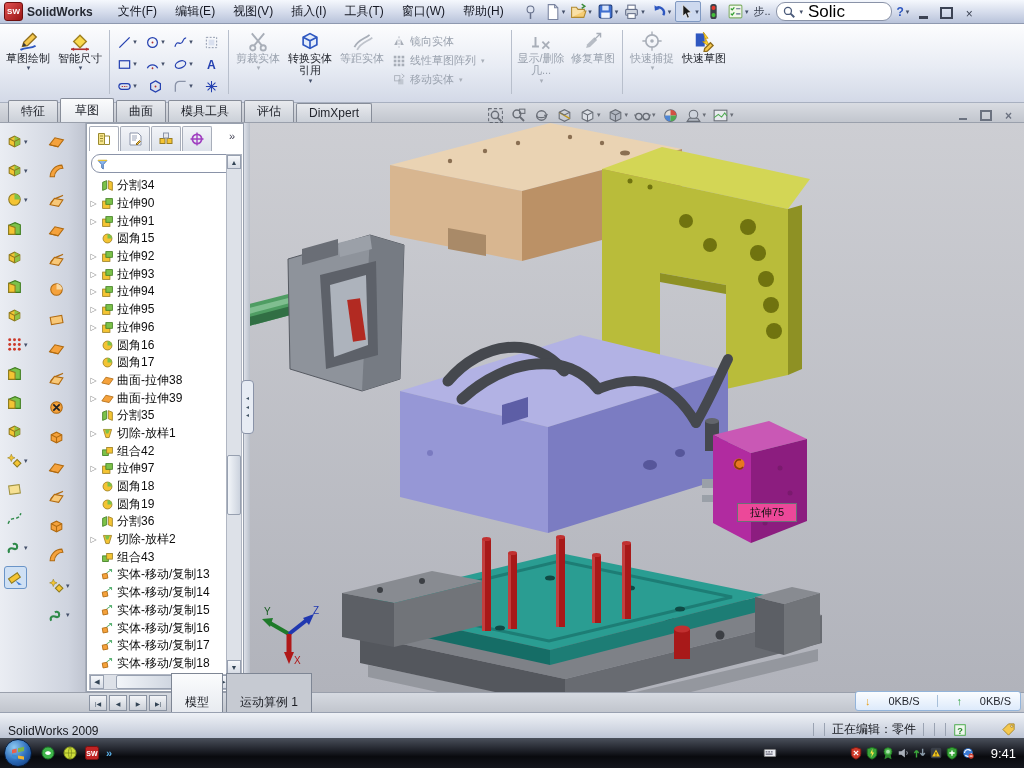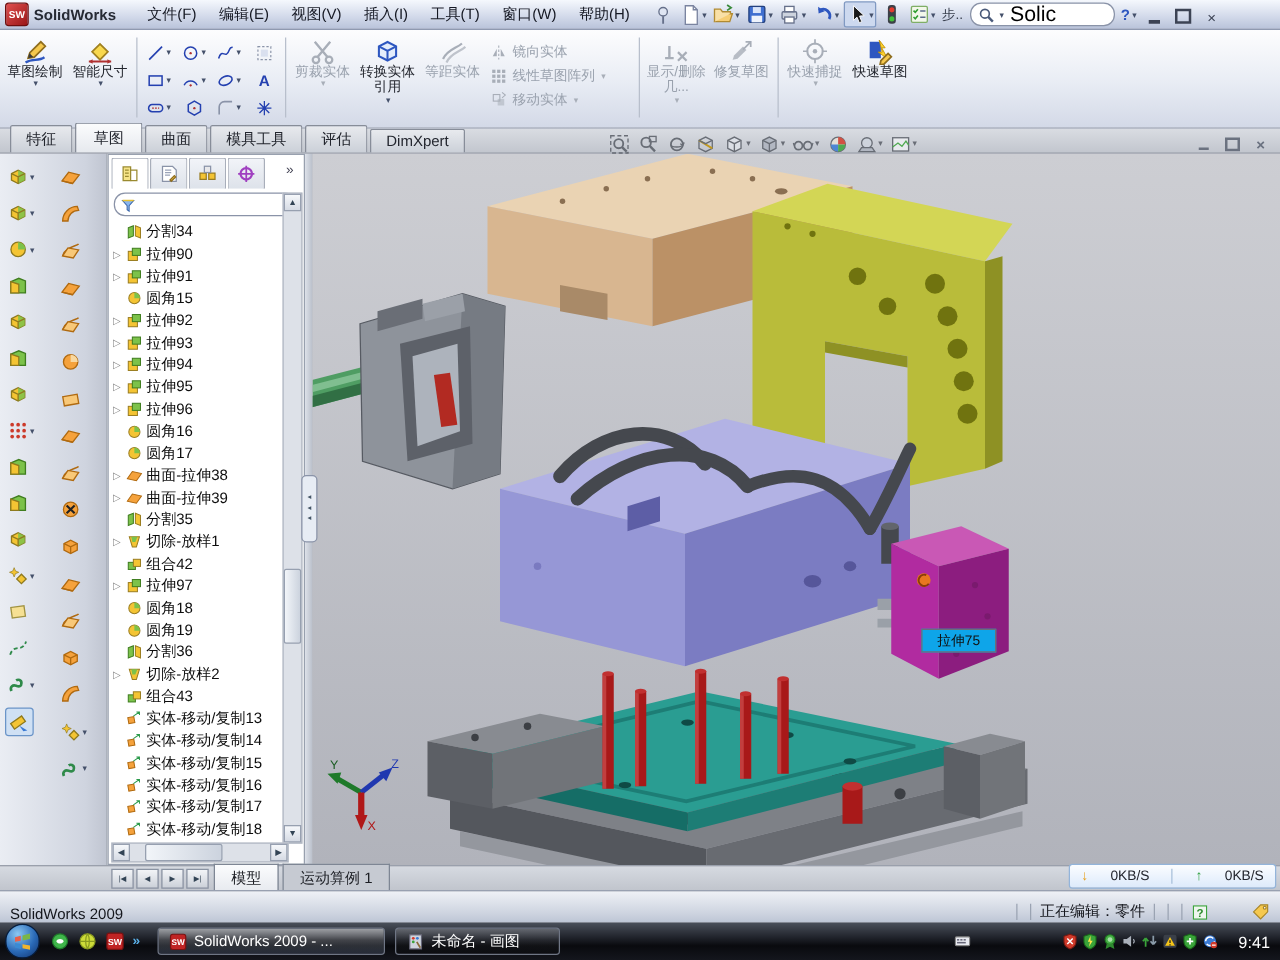--- a/index.html
+++ b/index.html
@@ -79,30 +79,30 @@
     align-items:center;justify-content:center;font-size:6px;color:#456;line-height:1.4;}
   
   #viewport{position:absolute;left:250px;top:123px;width:774px;height:569px;
     background:linear-gradient(#cdced3,#b1b3bb);overflow:hidden;}
   #headsup{position:absolute;left:487px;top:105px;height:20px;display:flex;align-items:center;gap:6px;z-index:7;opacity:.85;}
   .huitem{display:flex;align-items:center;}
   #childbtns{position:absolute;right:8px;top:109px;display:flex;gap:8px;z-index:7;align-items:center;}
   .cwb{width:15px;height:13px;display:flex;align-items:center;justify-content:center;color:#6b7280;font-size:12px;font-weight:bold;}
   .cwb .wb-min{border-bottom:2px solid #6b7280;width:8px;height:6px;}
   .cwb .wb-res{width:8px;height:7px;border:2px solid #6b7280;}
-  #vtooltip{position:absolute;left:737px;top:503px;min-width:52px;height:17px;background:#0ea5e9;
+  #vtooltip{position:absolute;left:737px;top:503px;min-width:52px;height:17px;background:#ec4899;
     border:1px solid #6a6f78;font-size:11px;display:flex;align-items:center;justify-content:center;
     color:#111;z-index:6;padding:0 3px;}
   #triad{position:absolute;left:258px;top:606px;z-index:5;}
   
   #bottomstrip{position:absolute;left:0;top:692px;width:1024px;height:20px;
     background:linear-gradient(#d6dae1,#c1c5cd);border-top:1px solid #9aa0ac;display:flex;align-items:stretch;box-sizing:border-box;padding-left:88px;}
   .navb{width:16px;height:14px;margin:2px 1px;background:linear-gradient(#f2f4f7,#ccd1d9);
     border:1px solid #8a93a2;font-size:6px;display:flex;align-items:center;justify-content:center;color:#345;}
-  .dtab{align-self:flex-end;padding:2px 13px 1px;border:1px solid #7e8694;border-bottom:none;
+  .dtab{align-self:flex-end;padding:20px 13px 1px;border:1px solid #7e8694;border-bottom:none;
     margin-left:3px;font-size:12px;background:#c6cad2;color:#1c1e24;}
   .dtab.active{background:linear-gradient(#fbfcfd,#e8ebf0);}
   #netwidget{position:absolute;left:855px;top:691px;width:166px;height:20px;z-index:8;
     background:linear-gradient(#fbfdff,#ddeafb);border:1px solid #93b4da;border-radius:3px;
     display:flex;align-items:center;justify-content:space-around;font-size:11px;color:#23262e;box-sizing:border-box;}
   #netwidget .arrow-dn{color:#e8a01a;font-weight:bold;}
   #netwidget .arrow-up{color:#2fa040;font-weight:bold;}
   #netwidget .ndiv{width:1px;height:12px;background:#a8c0da;}
   
   #statusbar{position:absolute;left:0;top:712px;width:1024px;height:26px;box-sizing:border-box;
@@ -1246,39 +1246,20 @@
         <span><svg class="ic" width="16" height="16" viewBox="0 0 16 16">
             <circle cx="8" cy="8" r="6" fill="#cddc39" stroke="#8a9a20"></circle>
             <path d="M2 8h12M8 2c2 3 2 9 0 12M8 2c-2 3-2 9 0 12" fill="none" stroke="#8a9a20"></path>
           </svg></span>
         <span><svg class="ic" width="16" height="16" viewBox="0 0 16 16">
             <rect x="1.5" y="1.5" width="13" height="13" rx="2" fill="#c02424" stroke="#7a1212"></rect>
             <text x="8" y="11" font-size="7" font-weight="bold" text-anchor="middle" fill="#fff">SW</text>
           </svg></span>
         <span style="color:#5ab0e8;font-weight:bold;font-size:11px;">»</span>
       </div>
-    <div id="tasks" style="display:flex;align-items:center;">
-        <span class="task active" style="width:182px;">
-          <svg class="ic" width="15" height="15" viewBox="0 0 16 16">
-            <rect x="1.5" y="1.5" width="13" height="13" rx="2" fill="#c02424" stroke="#7a1212"></rect>
-            <text x="8" y="11" font-size="7" font-weight="bold" text-anchor="middle" fill="#fff">SW</text>
-          </svg>
-          <span>SolidWorks 2009 - ...</span>
-        </span>
-        <span class="task" style="width:132px;">
-          <svg class="ic" width="15" height="15" viewBox="0 0 16 16">
-            <rect x="3" y="2" width="10" height="12" fill="#cfd5de" stroke="#667"></rect>
-            <circle cx="6" cy="5" r="1.2" fill="#d43a2a"></circle>
-            <circle cx="9.5" cy="5" r="1.2" fill="#3a7ad4"></circle>
-            <circle cx="6" cy="8" r="1.2" fill="#3aa43a"></circle>
-            <path d="M9 8l3 5" stroke="#8a6a3a" stroke-width="1.5" fill="none"></path>
-          </svg>
-          <span>未命名 - 画图</span>
-        </span>
-      </div>
     <div id="tray">
         <span style="margin-right:70px"><svg class="ic" width="14" height="14" viewBox="0 0 16 16">
             <rect x="1.5" y="4" width="13" height="8" rx="1" fill="#e8eaf0" stroke="#888"></rect>
             <g fill="#667">
               <rect x="3" y="6" width="2" height="1.4"></rect>
               <rect x="6" y="6" width="2" height="1.4"></rect>
               <rect x="9" y="6" width="2" height="1.4"></rect>
               <rect x="3" y="8.6" width="8" height="1.4"></rect>
             </g>
           </svg></span>

